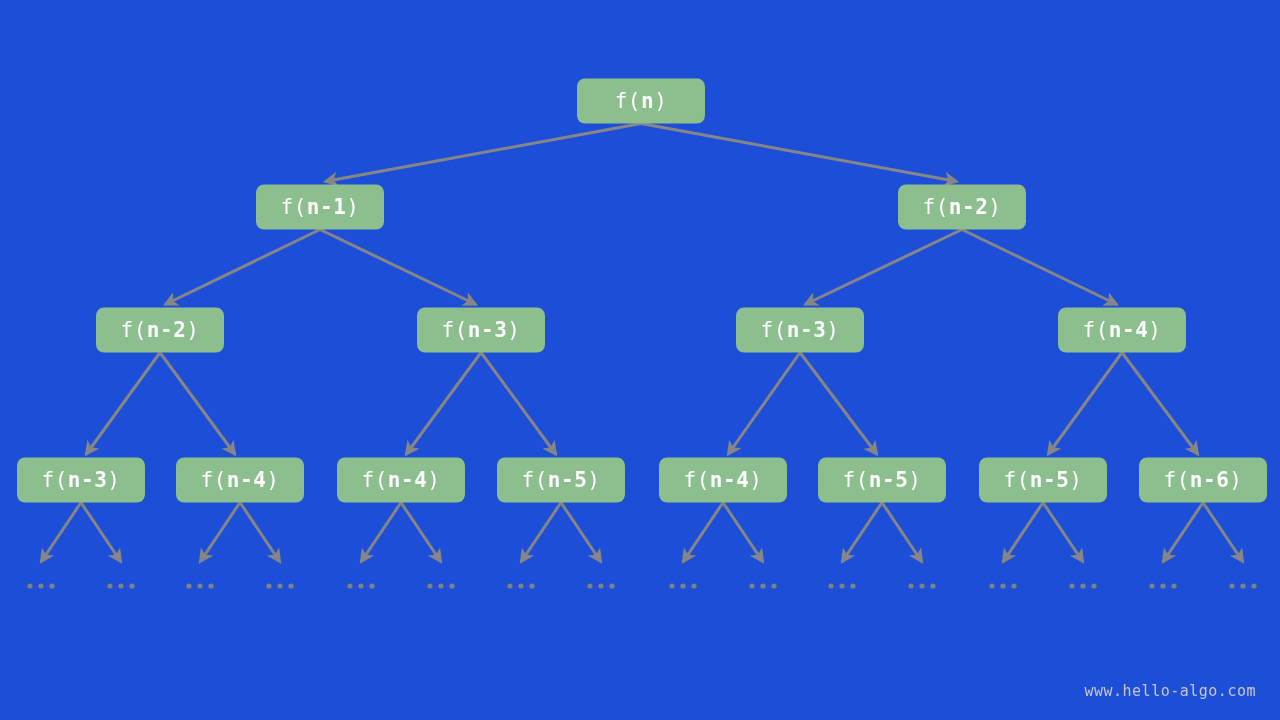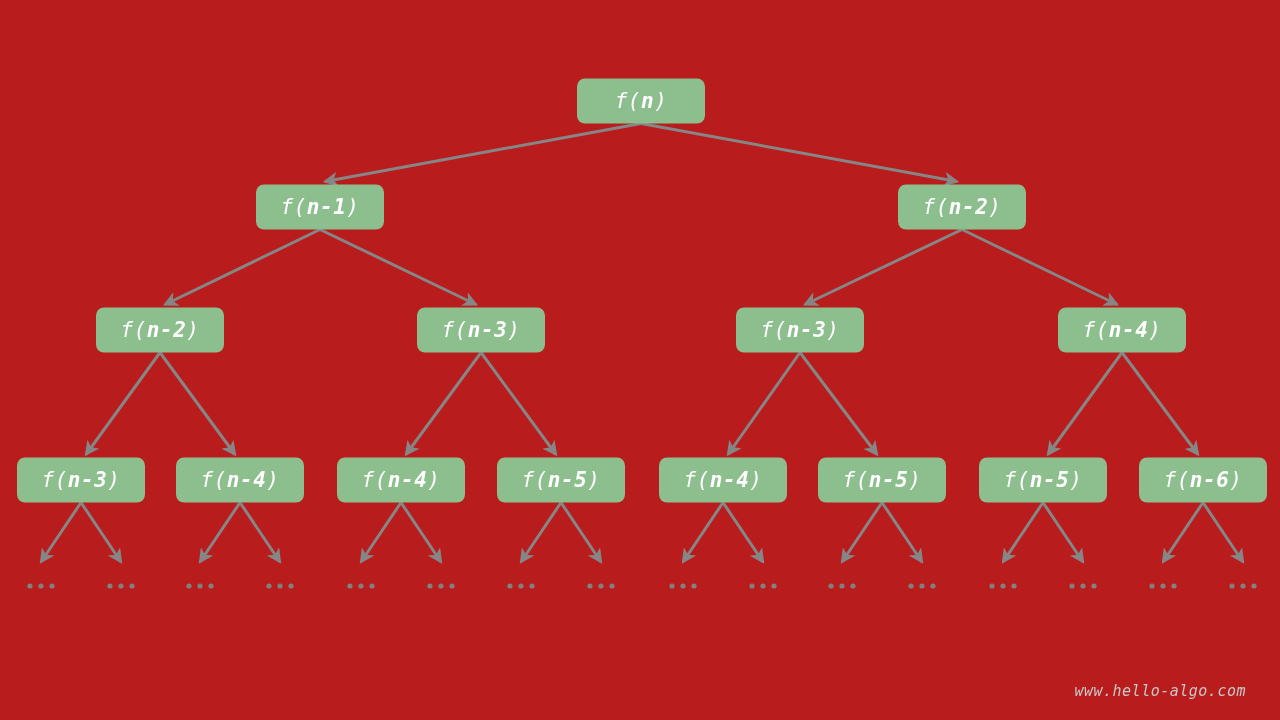--- a/index.html
+++ b/index.html
@@ -8,40 +8,39 @@
     background: #ffffff;
     width: 1280px;
     height: 720px;
     overflow: hidden;
     font-family: "DejaVu Sans Mono", "Liberation Mono", monospace;
   }
   .canvas {
     position: relative;
     width: 1280px;
     height: 720px;
-    background: #b91c1c;
-    font-style: italic;
+    background: #1d4ed8;
   }
   #tree-svg {
     position: absolute;
     left: 0;
     top: 0;
     display: block;
   }
   .node-label {
     font-family: "DejaVu Sans Mono", "Liberation Mono", monospace;
     font-size: 21px;
     letter-spacing: 0.5px;
   }
   .node-label .bold-part {
     font-weight: bold;
   }
   .watermark {
     position: absolute;
-    right: 34px;
+    right: 24px;
     bottom: 20px;
     font-family: "DejaVu Sans Mono", "Liberation Mono", monospace;
     font-size: 15px;
     letter-spacing: 0.5px;
   }
 </style>
 </head>
 <body style="background: rgb(255, 255, 255);">
 
 <div class="canvas">

